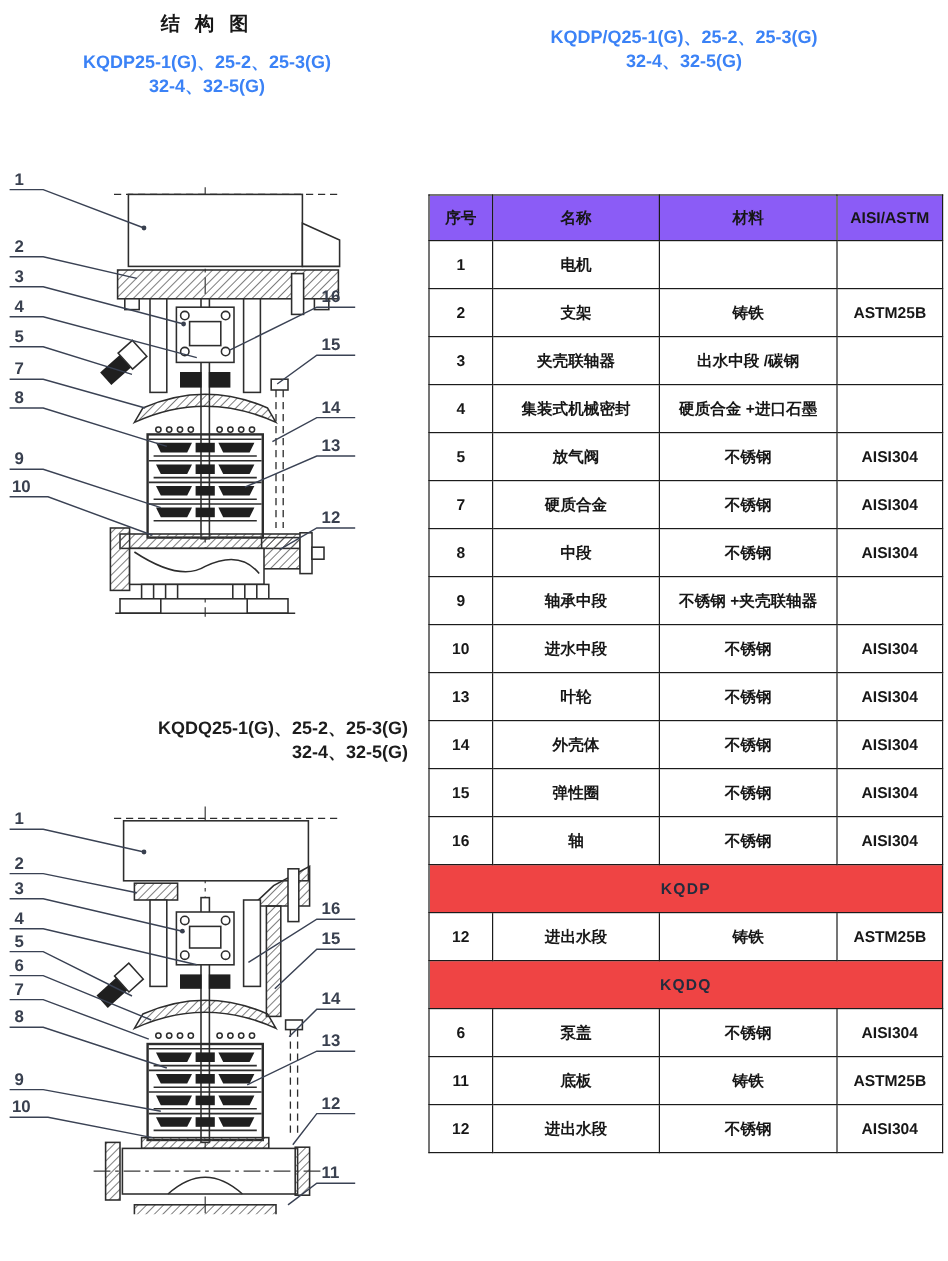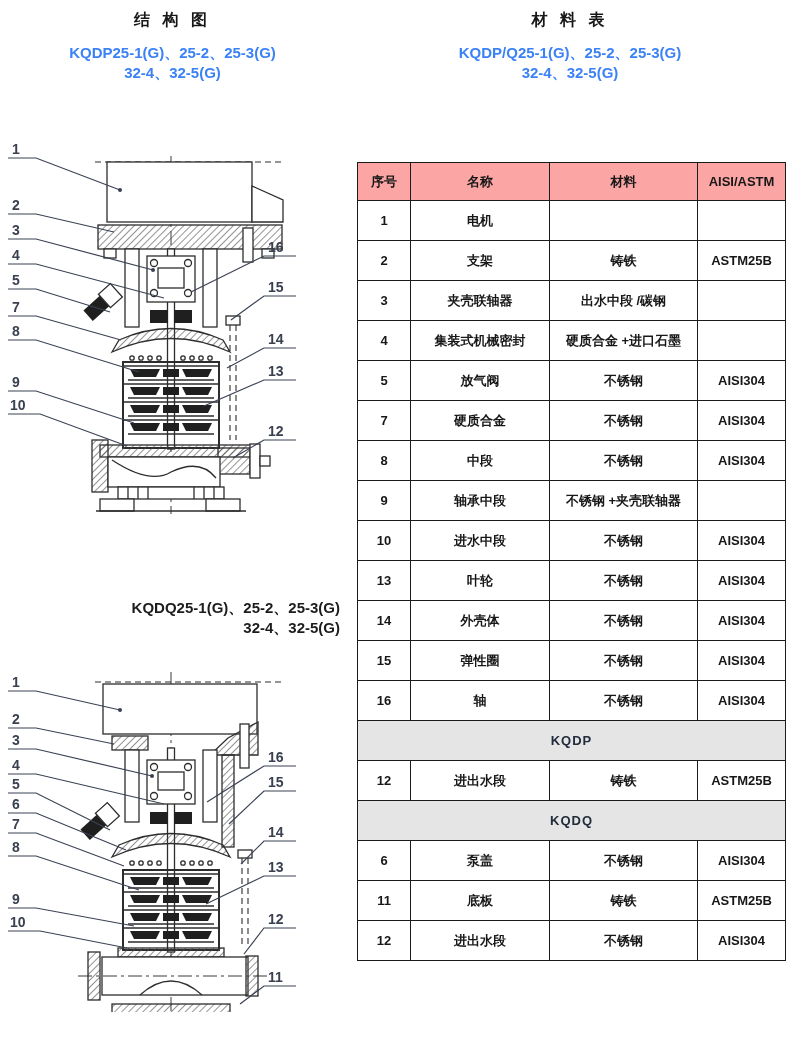--- a/index.html
+++ b/index.html
@@ -8,23 +8,23 @@
   .head{position:absolute;text-align:center;}
   .head .title{font-size:16px;font-weight:700;letter-spacing:4px;color:#171717;}
   .head .sub{font-size:15px;font-weight:600;line-height:20px;color:#3b82f6;margin-top:12px;}
   .sub2{position:absolute;text-align:right;font-size:15px;font-weight:600;line-height:20px;color:#1c1c1c;}
   .diagram{position:absolute;}
   
   .tbl-wrap{position:absolute;left:357px;top:162px;width:428px;}
   table.mat{border-collapse:collapse;table-layout:fixed;width:428px;}
   table.mat td, table.mat th{border:1.6px solid #1b1b1b;text-align:center;vertical-align:middle;
        padding:0;font-size:13px;font-weight:700;color:#171717;overflow:hidden;}
-  table.mat th{height:37px;background:#fca5a5;}
+  table.mat th{height:37px;background:#8b5cf6;}
   table.mat td{height:39px;background:#ffffff;}
-  table.mat td.section-cell{background:#e5e5e5;color:#232c3d;letter-spacing:1px;}
+  table.mat td.section-cell{background:#ef4444;color:#232c3d;letter-spacing:1px;}
   
   svg .ln{stroke:#2d2d2d;stroke-width:1.3;fill:none;}
   svg .ln2{stroke:#2d2d2d;stroke-width:2;fill:none;}
   svg .wh{fill:#ffffff;stroke:#2d2d2d;stroke-width:1.3;}
   svg .dk{fill:#1f1f1f;stroke:none;}
   svg .cl{stroke:#3a4254;stroke-width:1.2;fill:none;}
   svg text.num{font-family:"Liberation Sans",sans-serif;font-size:14px;font-weight:700;fill:#39404f;}
   svg .cline{stroke:#3a3a3a;stroke-width:1;stroke-dasharray:14 4 3 4;fill:none;}
   svg .dash{stroke:#2d2d2d;stroke-width:1.1;stroke-dasharray:6 4;fill:none;}
 </style>
@@ -35,21 +35,20 @@
 
   <div class="head" style="left:5px;top:10px;width:335px;">
     <div class="title">结 构 图</div>
     <div class="sub">
       <div>KQDP25-1(G)、25-2、25-3(G)</div>
       <div>32-4、32-5(G)</div>
     </div>
   </div>
 
   <div class="head" style="left:400px;top:10px;width:340px;">
-    <div class="title">材 料 表</div>
     <div class="sub">
       <div>KQDP/Q25-1(G)、25-2、25-3(G)</div>
       <div>32-4、32-5(G)</div>
     </div>
   </div>
 
   <svg class="diagram" style="left:0;top:140px;" width="330" height="380" viewBox="0 0 330 380">
     <defs>
       <pattern id="hA" width="5" height="5" patternUnits="userSpaceOnUse" patternTransform="rotate(45)">
         <line x1="0" y1="0" x2="0" y2="5" stroke="#4a4a4a" stroke-width="1.2"></line>

